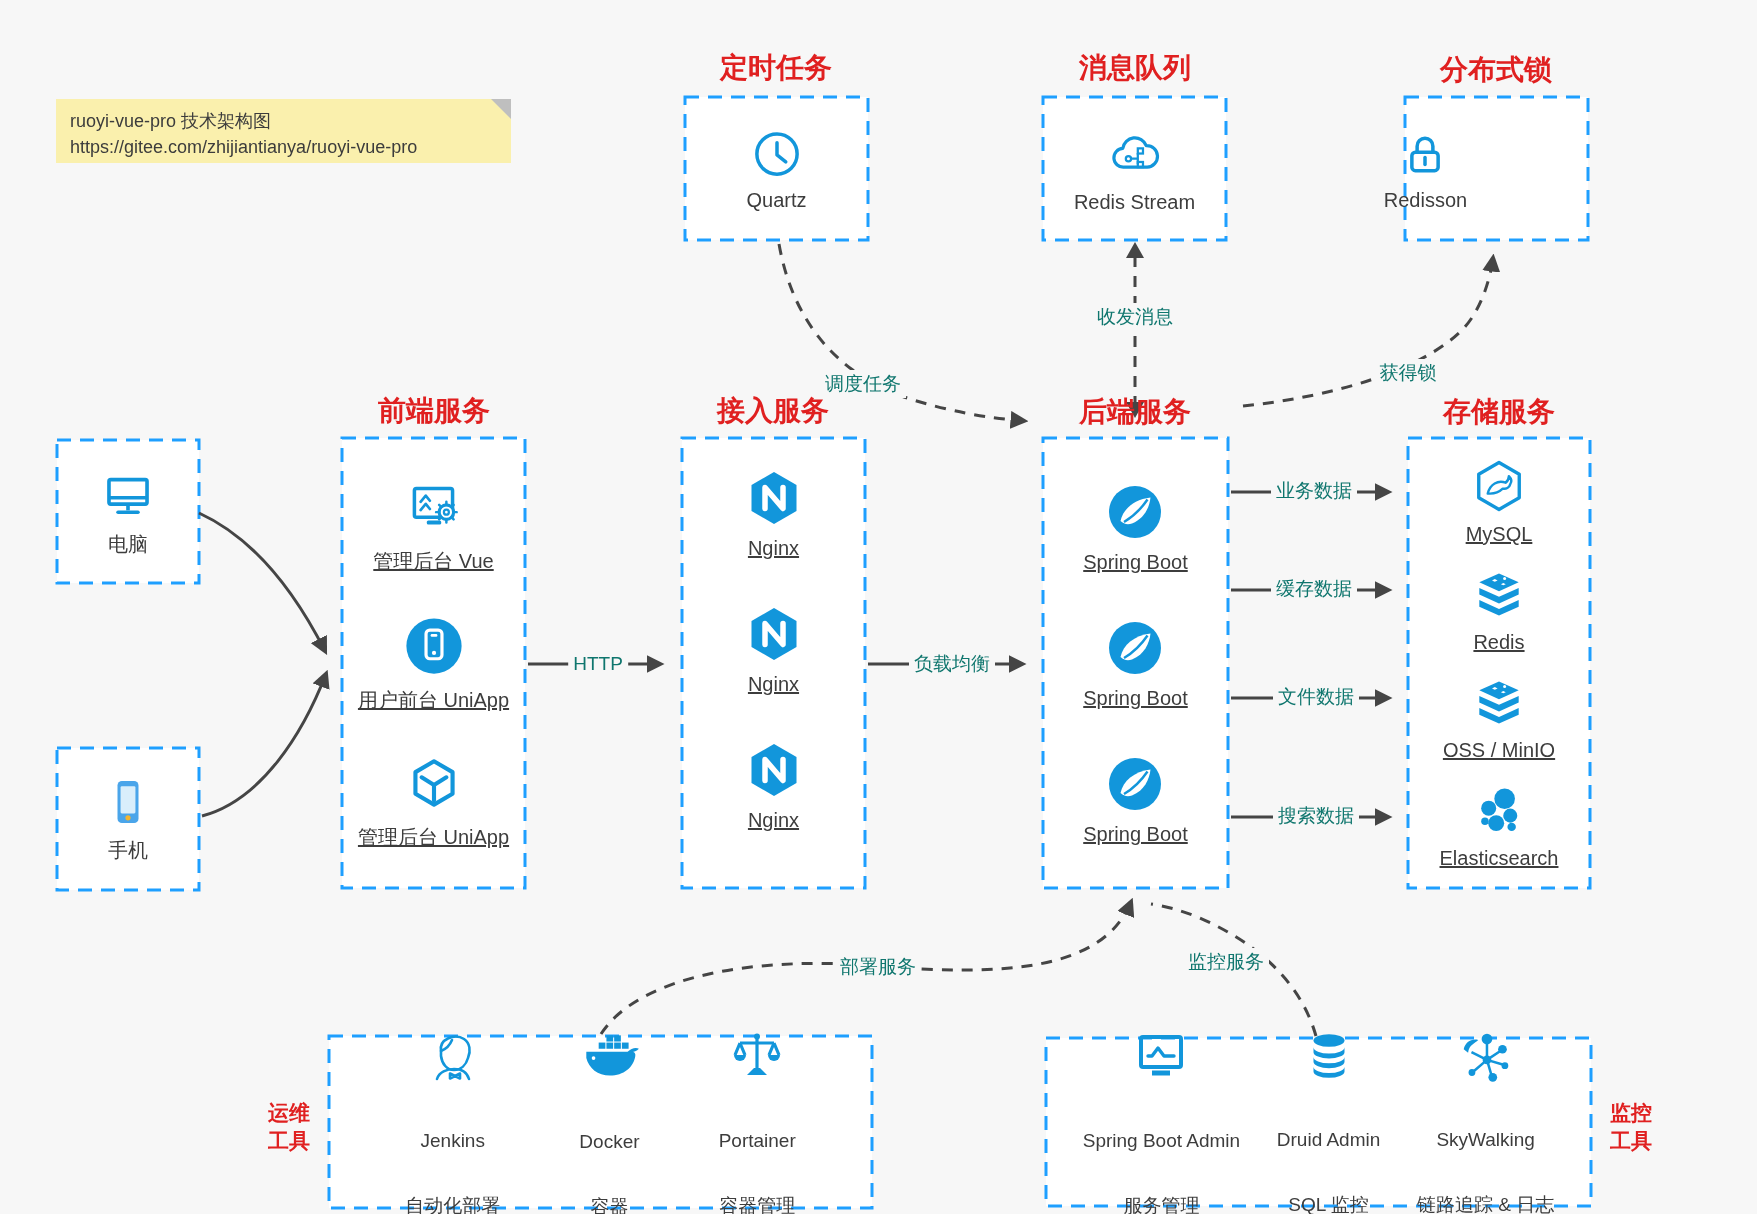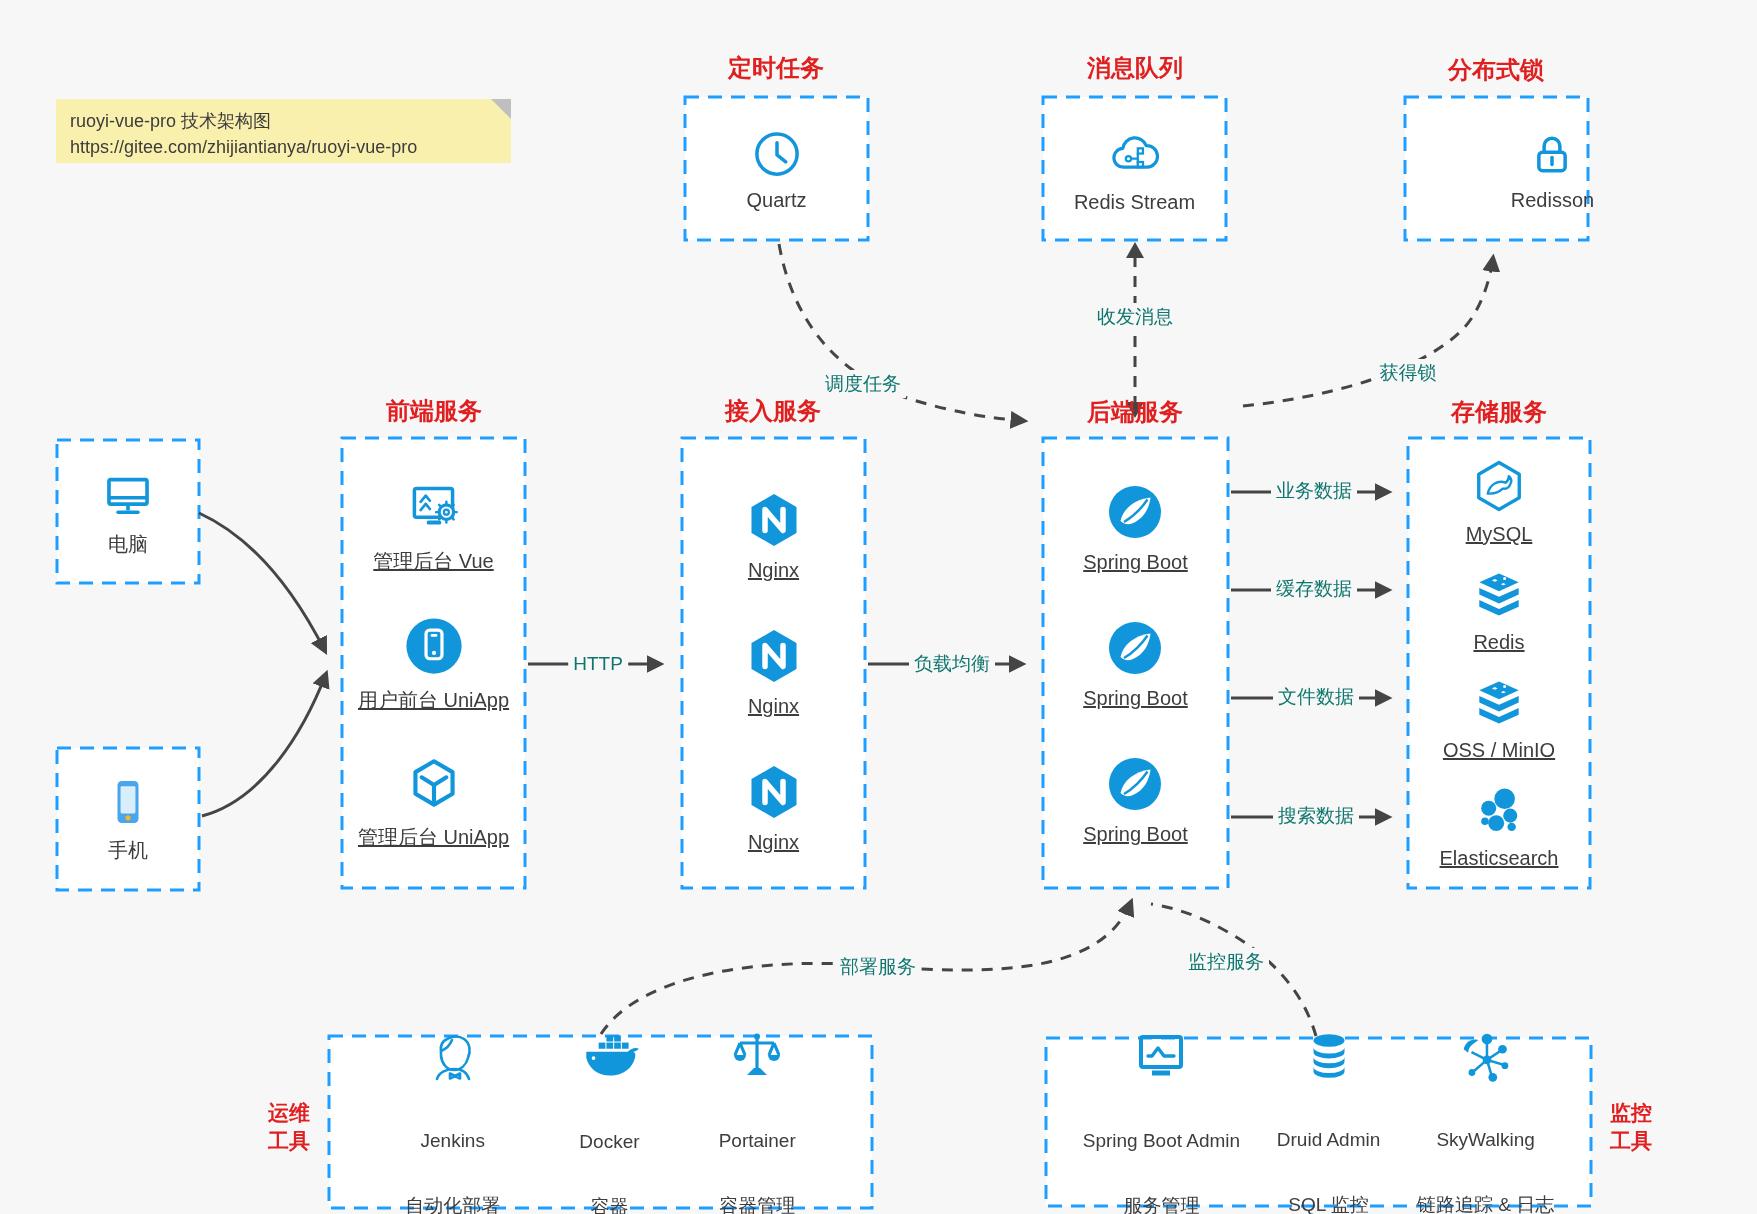--- a/index.html
+++ b/index.html
@@ -7,21 +7,21 @@
           font-family:"Liberation Sans","DejaVu Sans",sans-serif;color:#3d3d3d;}
   .wires{position:absolute;left:0;top:0;z-index:1;}
   .panel{position:absolute;z-index:2;display:flex;box-sizing:border-box;}
   .v{flex-direction:column;justify-content:space-evenly;align-items:center;text-decoration:underline;}
   .single{flex-direction:column;justify-content:center;align-items:center;gap:9px;text-align:right;}
   .h{flex-direction:row;justify-content:space-evenly;align-items:center;}
   .cell{display:flex;flex-direction:column;align-items:center;gap:7px;}
   .lbl{font-size:20px;color:#3d3d3d;white-space:nowrap;}
   .lbl2{font-size:19px;color:#3d3d3d;white-space:nowrap;line-height:1.35;text-align:center;margin-top:32px;}
   .gtitle{position:absolute;z-index:3;transform:translate(-50%,-50%);color:#e02020;
-          font-weight:bold;font-size:24px;white-space:nowrap;}
+          font-weight:bold;font-size:28px;white-space:nowrap;}
   .side-title{position:absolute;z-index:3;transform:translate(-50%,-50%);color:#e02020;
           font-weight:bold;font-size:21px;text-align:center;line-height:1.35;}
   .edge-label{position:absolute;z-index:3;transform:translate(-50%,-50%);font-size:19px;
           color:#0f766e;background:#f7f7f7;padding:1px 5px;white-space:nowrap;}
   .note{position:absolute;z-index:2;left:56px;top:99px;width:455px;height:64px;background:#faf0ad;
         padding:9px 0 0 14px;box-sizing:border-box;font-size:18px;line-height:1.45;color:#3c3c3c;}
   .note .fold{position:absolute;right:0;top:0;width:0;height:0;
         border-top:20px solid #bfbfbf;border-left:20px solid transparent;}
   .ic{display:flex;align-items:center;justify-content:center;}
 </style>
@@ -118,21 +118,21 @@
             <circle cx="25" cy="37" r="2.8" fill="none" stroke="#1296db" stroke-width="2.4"></circle>
             <path d="M28 37 H35 M35 37 V31 M35 37 V43" fill="none" stroke="#1296db" stroke-width="2.4"></path>
             <rect x="35" y="26" width="5.5" height="5.5" fill="none" stroke="#1296db" stroke-width="2.4"></rect>
             <rect x="35" y="40.5" width="5.5" height="5.5" fill="none" stroke="#1296db" stroke-width="2.4"></rect>
           </svg>
       </span>
       <span class="lbl">Redis Stream</span>
     </div>
   </div>
 
-  <div class="panel single" style="left:1461px;top:97px;width:183px;height:143px">
+  <div class="panel single" style="left:1334px;top:97px;width:183px;height:143px">
     <div class="cell">
       <span class="ic">
         <svg viewBox="0 0 64 64" width="56" height="56">
             <path d="M23 30 v-7 a9 9 0 0 1 18 0 v7" fill="none" stroke="#1296db" stroke-width="4"></path>
             <rect x="17" y="30" width="30" height="21" rx="4" fill="none" stroke="#1296db" stroke-width="4"></rect>
             <path d="M32 36 v8" stroke="#1296db" stroke-width="4" stroke-linecap="round"></path>
           </svg>
       </span>
       <span class="lbl">Redisson</span>
     </div>
@@ -193,21 +193,21 @@
       <span class="ic">
         <svg viewBox="0 0 64 64" width="66" height="66">
             <path d="M32 10 L50 20.5 V41.5 L32 52 L14 41.5 V20.5 Z" fill="none" stroke="#1296db" stroke-width="4" stroke-linejoin="round"></path>
             <path d="M32 33 V48 M32 33 L20 25.5 M32 33 L44 25.5" stroke="#1296db" stroke-width="4" fill="none" stroke-linecap="round"></path>
           </svg>
       </span>
       <span class="lbl">管理后台 UniApp</span>
     </div>
   </div>
 
-  <div class="panel v" style="left:682px;top:446px;width:183px;height:450px">
+  <div class="panel v" style="left:682px;top:424px;width:183px;height:450px">
     <div class="cell">
       <span class="ic">
         <svg viewBox="0 0 64 64" width="64" height="64">
             <path d="M32 6 L54.5 19 V45 L32 58 L9.5 45 V19 Z" fill="#1296db"></path>
             <path d="M23 42.5 V21.5 L41 42.5 V21.5" fill="none" stroke="#ffffff" stroke-width="5.5" stroke-linecap="round" stroke-linejoin="round"></path>
           </svg>
       </span>
       <span class="lbl">Nginx</span>
     </div>
     <div class="cell">

